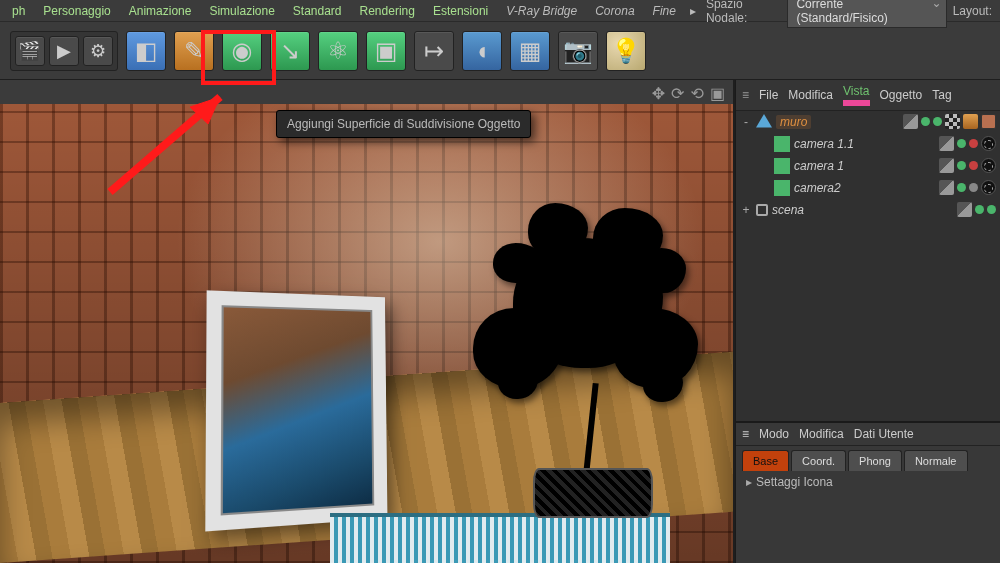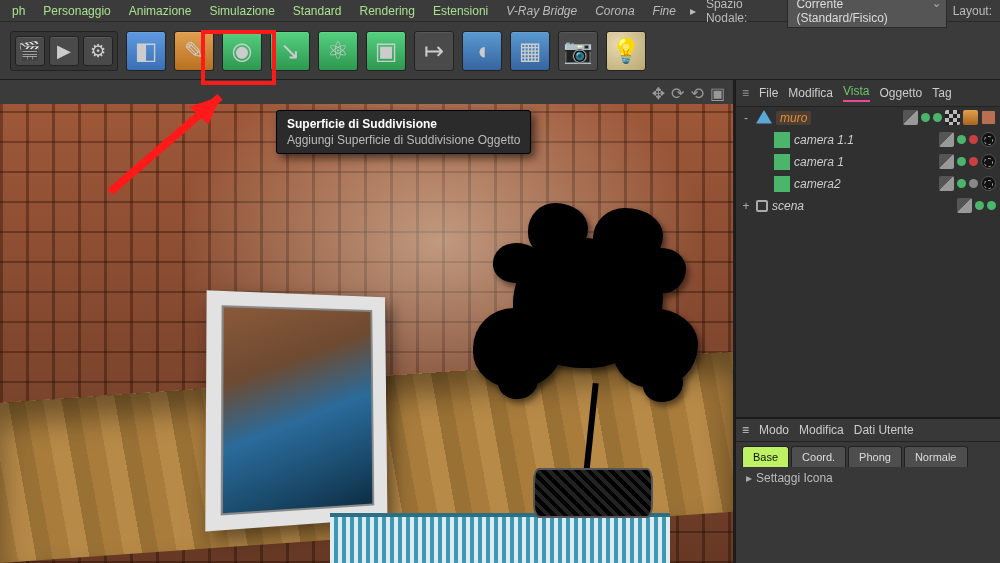--- a/index.html
+++ b/index.html
@@ -141,21 +141,21 @@
     width:265px; background:#353535;
     display:flex; flex-direction:column;
     border-left:1px solid #1a1a1a;
   }
   .panel-header{
     display:flex; align-items:center; padding:4px 6px; gap:10px;
     border-bottom:1px solid #222;
   }
   .panel-header .hamb{color:#999;}
   .panel-header span{cursor:pointer;}
-  .panel-header .active{color:#6fc26f; border-bottom:2px solid #ec4899; padding-bottom:2px;}
+  .panel-header .active{color:#6fc26f; border-bottom:6px solid #ec4899; padding-bottom:2px;}
   .obj-list{flex-shrink:0; min-height:310px; background:#303030;}
   .obj-row{
     display:flex; align-items:center; padding:2px 4px; gap:4px;
     position:relative; height:22px;
   }
   .obj-row.selected .obj-name{color:#e09040; background:rgba(255,150,60,.15); padding:0 4px; border-radius:2px;}
   .obj-row .indent{width:14px;}
   .obj-row .tw{width:12px; color:#aaa; text-align:center; cursor:pointer;}
   .obj-icon{width:16px;height:16px;display:inline-block;}
   .obj-icon.poly{background:#5aa8d8; clip-path:polygon(50% 0,100% 85%,0 85%);}
@@ -179,21 +179,21 @@
   }
   .attr-title-row{display:flex;align-items:center;gap:6px;padding:6px 8px;}
   .attr-title-row .obj-icon{margin-right:2px;}
   .attr-tabs{display:flex; margin:4px 6px 0 6px; gap:2px;}
   .attr-tab{
     padding:4px 10px; background:#4e4e4e;
     border:1px solid #222; border-bottom:none;
     cursor:pointer; font-size:11px; color:#ddd;
     border-radius:3px 3px 0 0;
   }
-  .attr-tab.active{background:#bef264; color:#111;}
+  .attr-tab.active{background:#c2410c; color:#111;}
   .section-title{background:#2e2e2e; padding:4px 8px; margin:4px 0 0 0; font-weight:bold; color:#ddd;}
   .section-row{display:flex;align-items:center;padding:4px 10px;gap:4px;color:#bbb;}
   .tri{color:#aaa;}
 </style>
 </head>
 <body>
 
 <div class="menubar">
   <span class="menu-item">ph</span>
   <span class="menu-item">Personaggio</span>
@@ -353,15 +353,14 @@
     </div>
   </div>
 </div>
 
 <div class="highlight-box"></div>
 <svg class="arrow" viewBox="0 0 160 120">
   <line x1="20" y1="110" x2="130" y2="15" stroke-width="8"></line>
   <polygon points="130,15 100,25 118,42"></polygon>
 </svg>
 <div class="tooltip">
-  <div class="ttl">Superficie di Suddivisione</div>
   <div class="sub">Aggiungi Superficie di Suddivisione Oggetto</div>
 </div>
 
 </body></html>

